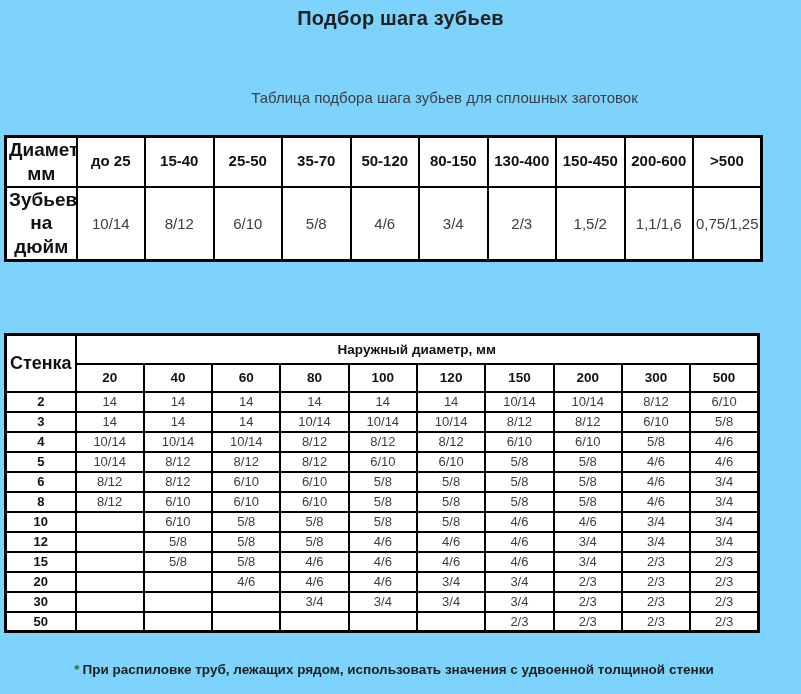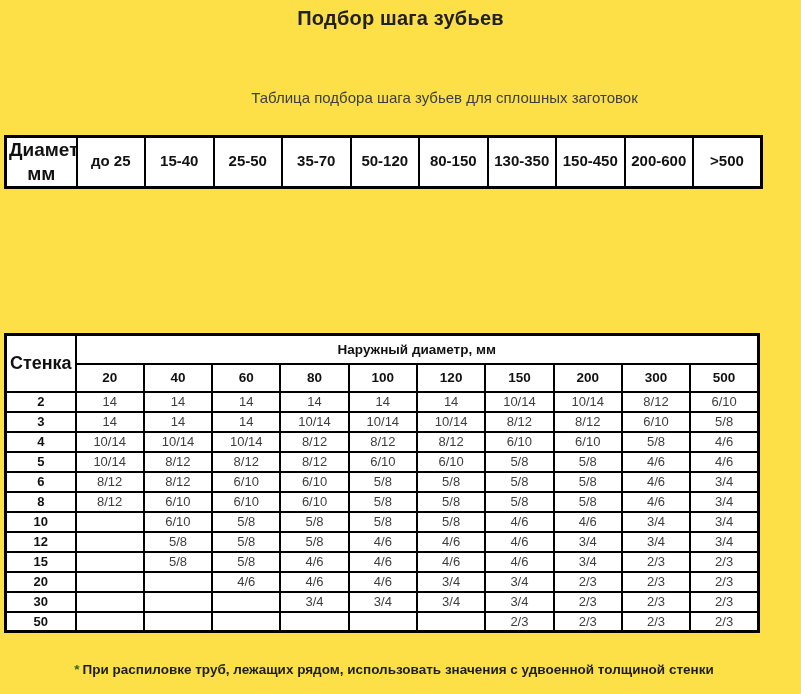--- a/index.html
+++ b/index.html
@@ -6,21 +6,21 @@
   html, body {
     margin: 0; padding: 0;
     background: #ffffff;
     font-family: "Liberation Sans", sans-serif;
     color: #1a1a1a;
   }
   .page {
     position: relative;
     width: 801px;
     height: 694px;
-    background: #fde047;
+    background: #7dd3fc;
     overflow: hidden;
   }
   .page-title {
     position: absolute;
     top: 7px; left: 0;
     width: 801px;
     margin: 0;
     text-align: center;
     font-size: 20px;
     font-weight: bold;
@@ -141,24 +141,37 @@
     </colgroup>
     <tbody>
       <tr id="t1-diam-row">
         <th class="row-head">Диаметр, мм</th>
       <th>до 25</th>
           <th>15-40</th>
           <th>25-50</th>
           <th>35-70</th>
           <th>50-120</th>
           <th>80-150</th>
-          <th>130-350</th>
+          <th>130-400</th>
           <th>150-450</th>
           <th>200-600</th>
           <th>&gt;500</th>
+        </tr>
+      <tr id="t1-tpi-row">
+        <th class="row-head">Зубьев на дюйм</th>
+      <td>10/14</td>
+          <td>8/12</td>
+          <td>6/10</td>
+          <td>5/8</td>
+          <td>4/6</td>
+          <td>3/4</td>
+          <td>2/3</td>
+          <td>1,5/2</td>
+          <td>1,1/1,6</td>
+          <td>0,75/1,25</td>
         </tr>
     </tbody>
   </table>
 
 
   <table class="t2">
     <colgroup>
       <col class="wall-col">
       <col>
         <col>

